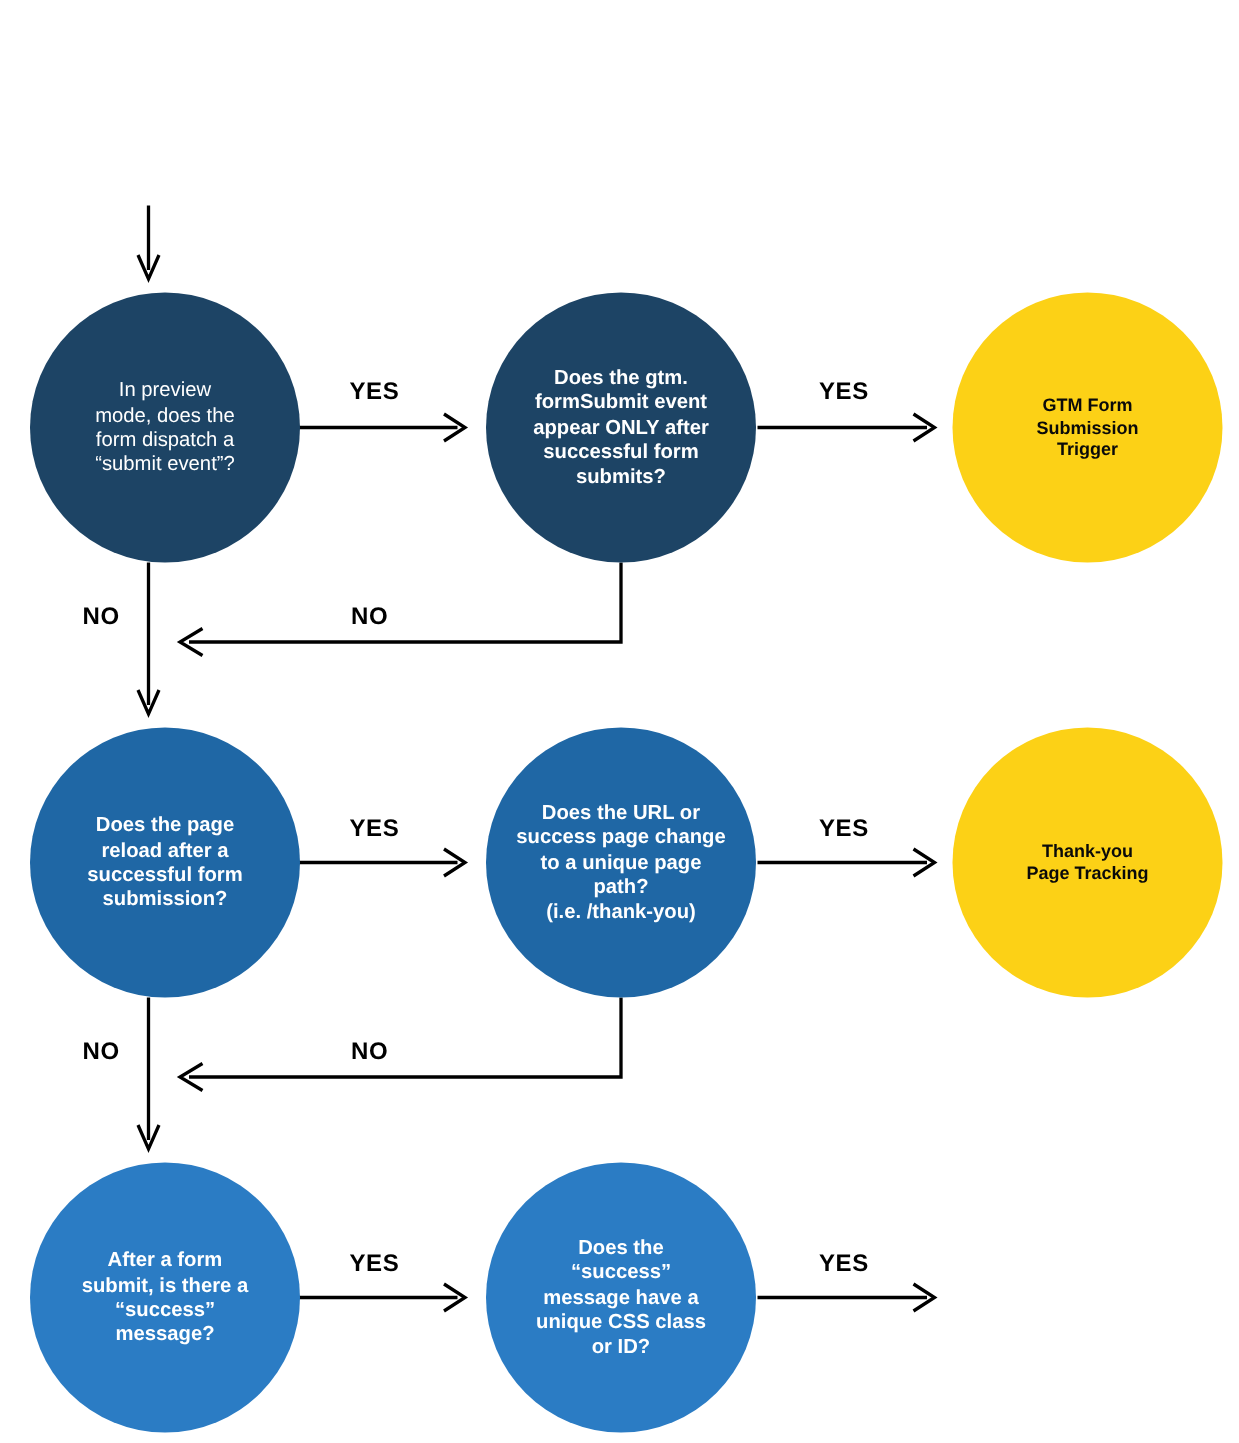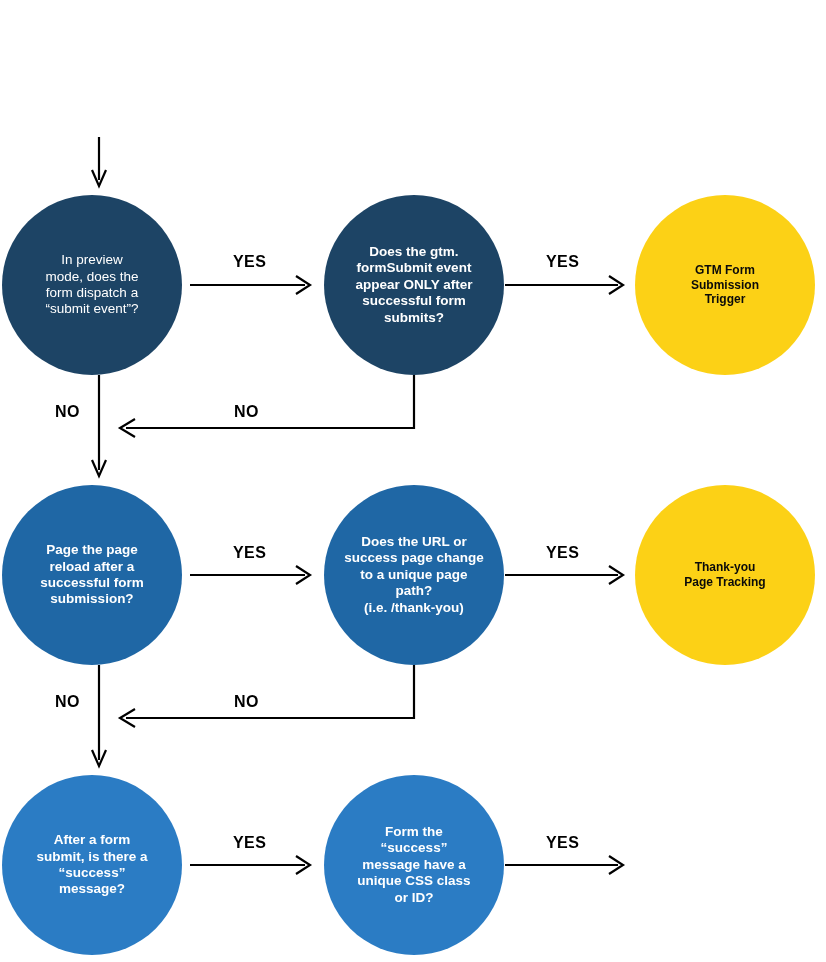--- a/index.html
+++ b/index.html
@@ -51,21 +51,21 @@
   .node-q.blue-light { background: #2B7CC4; font-weight: bold; }
   .node-out {
     width: 180px;
     height: 180px;
     background: #FCD116;
     color: #0a0a0a;
     font-size: 12px;
     font-weight: bold;
     padding: 0 16px;
   }
-  .c1 { left: 2px; text-align: center; }
+  .c1 { left: 20px; text-align: center; }
   .c2 { left: 324px; }
   .c3 { left: 635px; }
   .r1 { top: 195px; }
   .r2 { top: 485px; }
   .r3 { top: 775px; }
 
   .edge-label {
     position: absolute;
     font-size: 16px;
     font-weight: bold;
@@ -140,42 +140,42 @@
 submits?</div>
   <div class="node node-out c3 r1">GTM Form
 Submission
 Trigger</div>
 
   <div class="edge-label" style="left:233px; top:253px;">YES</div>
   <div class="edge-label" style="left:546px; top:253px;">YES</div>
   <div class="edge-label" style="left:55px; top:403px;">NO</div>
   <div class="edge-label" style="left:234px; top:403px;">NO</div>
 
-  <div class="node node-q blue-mid c1 r2">Page the page
+  <div class="node node-q blue-mid c1 r2">Does the page
 reload after a
 successful form
 submission?</div>
   <div class="node node-q blue-mid c2 r2">Does the URL or
 success page change
 to a unique page
 path?
 (i.e. /thank-you)</div>
   <div class="node node-out c3 r2">Thank-you
 Page Tracking</div>
 
   <div class="edge-label" style="left:233px; top:544px;">YES</div>
   <div class="edge-label" style="left:546px; top:544px;">YES</div>
   <div class="edge-label" style="left:55px; top:693px;">NO</div>
   <div class="edge-label" style="left:234px; top:693px;">NO</div>
 
   <div class="node node-q blue-light c1 r3">After a form
 submit, is there a
 “success”
 message?</div>
-  <div class="node node-q blue-light c2 r3">Form the
+  <div class="node node-q blue-light c2 r3">Does the
 “success”
 message have a
 unique CSS class
 or ID?</div>
 
   <div class="edge-label" style="left:233px; top:834px;">YES</div>
   <div class="edge-label" style="left:546px; top:834px;">YES</div>
 
 </div>
 

